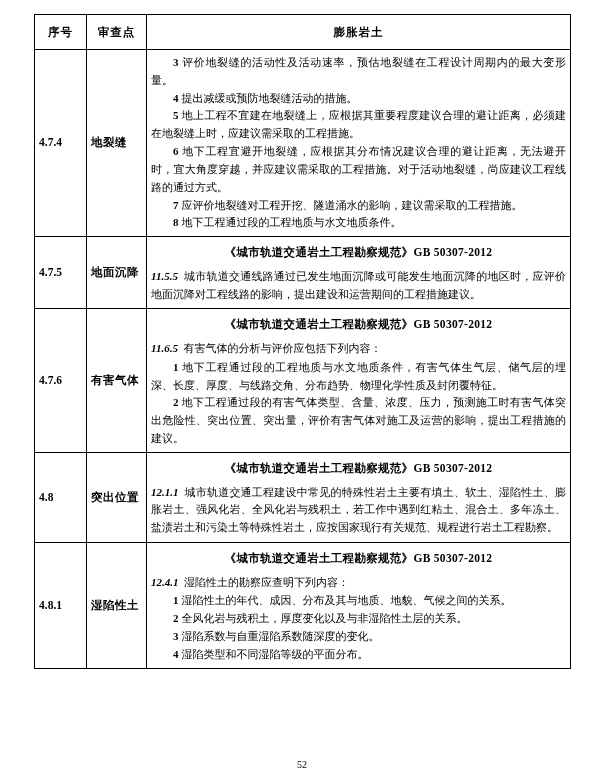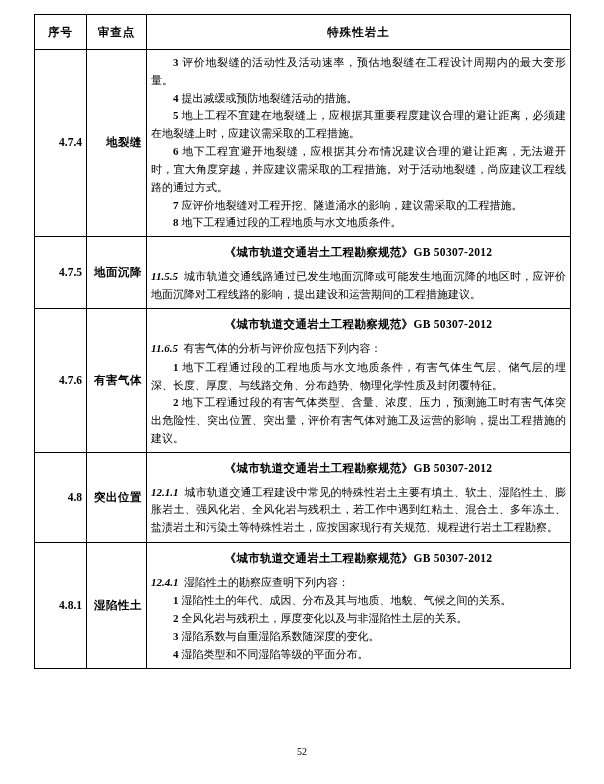--- a/index.html
+++ b/index.html
@@ -36,21 +36,21 @@
   .col-content { width: 424px; }
 
   thead th {
     text-align: center;
     font-size: 11.5px;
     font-weight: bold;
     height: 26px;
     letter-spacing: 1px;
   }
   td.cell-no, td.cell-point {
-    text-align: right;
+    text-align: left;
     font-size: 11.5px;
     font-weight: bold;
     line-height: 1.5;
   }
   td.cell-point {
     letter-spacing: 0.5px;
   }
   td.cell-content {
     padding: 6px 9px 7px 9px;
     font-size: 11px;
@@ -81,41 +81,41 @@
   }
   .para .idx {
     font-weight: bold;
     font-family: "Liberation Serif", serif;
     padding-right: 3px;
   }
   .pagenum {
     position: absolute;
     left: 0;
     right: 0;
-    bottom: 27px;
+    bottom: 14px;
     text-align: center;
     font-size: 10px;
     font-family: "Liberation Serif", serif;
   }
 </style>
 </head>
 <body>
 
 <div class="page">
   <table class="doc">
     <colgroup>
       <col class="col-no">
       <col class="col-point">
       <col class="col-content">
     </colgroup>
     <thead>
       <tr>
         <th>序号</th>
         <th>审查点</th>
-        <th>特殊性岩土</th>
+        <th>膨胀岩土</th>
       </tr>
     </thead>
     <tbody>
 
       <tr>
         <td class="cell-no">4.7.4</td>
         <td class="cell-point">地裂缝</td>
         <td class="cell-content">
           <p class="para"><span class="idx">3</span><span>评价地裂缝的活动性及活动速率，预估地裂缝在工程设计周期内的最大变形量。</span></p>
           <p class="para"><span class="idx">4</span><span>提出减缓或预防地裂缝活动的措施。</span></p>

